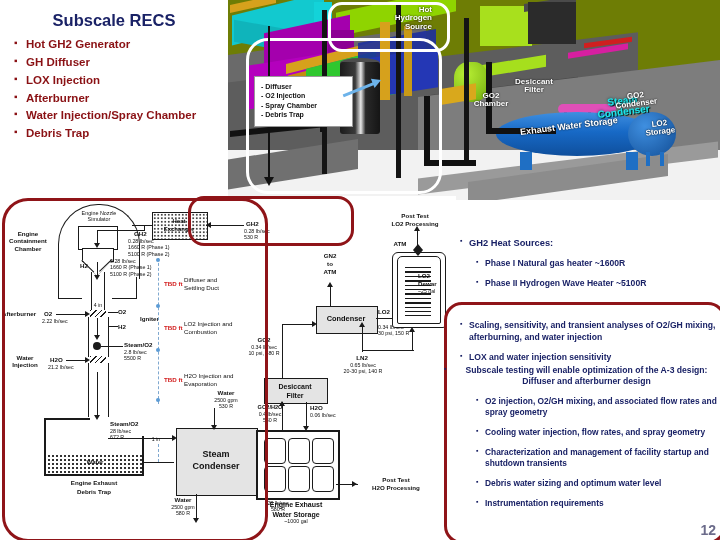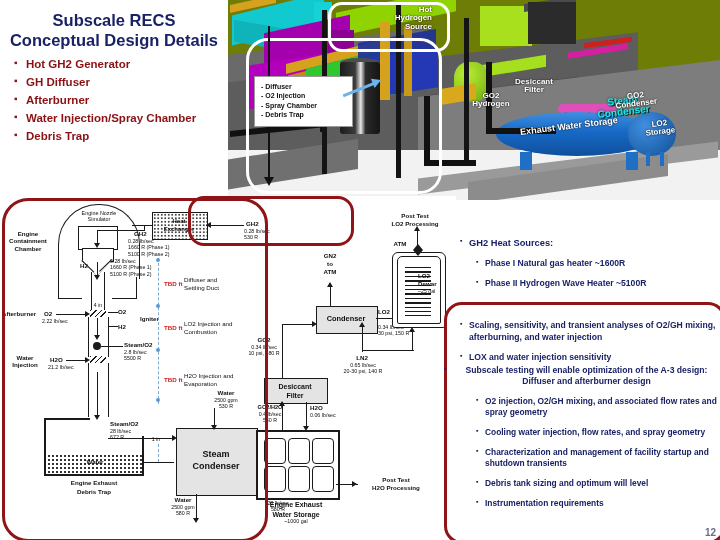--- a/index.html
+++ b/index.html
@@ -184,21 +184,21 @@
   .b1,.b2,.b3{color:#1a2266;font-weight:bold;margin-top:9px;}
   .b1{font-size:9.3px;line-height:1.3;}
   .b2{font-size:8.6px;line-height:1.3;}
   .b3{font-size:8.4px;line-height:1.3;}
   ul.pl{list-style:none;margin:0;padding:0;}
   ul.pl li{position:relative;padding-left:9px;}
   ul.pl li::before{content:"▪";position:absolute;left:0;top:-1px;font-size:7px;}
   .ctr{text-align:center;}
   .lv1{margin-left:20px;}
   .lv2{margin-left:36px;}
-  .pagenum{position:absolute;right:4px;bottom:2px;font-size:10px;color:#6b6b8a;font-weight:bold;text-align:right;}
+  .pagenum{position:absolute;right:4px;bottom:2px;font-size:14px;color:#6b6b8a;font-weight:bold;text-align:right;}
 </style>
 </head>
 <body>
 
 <div class="slide">
 
   <div class="render">
     <div class="r ground-far"></div>
     <div class="r pad-left"></div>
     <div class="r pad-main"></div>
@@ -266,33 +266,33 @@
       <ul>
         <li>Diffuser</li>
         <li>O2 Injection</li>
         <li>Spray Chamber</li>
         <li>Debris Trap</li>
       </ul>
     </div>
     <div class="arrow-blue"></div>
 
     <div class="c-label lbl-steam">Steam Condenser</div>
-    <div class="c-label lbl-go2chill">GO2 Hydrogen</div>
+    <div class="c-label lbl-go2chill">GO2 Chamber</div>
     <div class="c-label lbl-desic">Desiccant Filter</div>
     <div class="c-label lbl-exh">Exhaust Water Storage</div>
     <div class="c-label lbl-go2cond">GO2 Condenser</div>
     <div class="c-label lbl-lo2st">LO2 Storage</div>
   </div>
 
   <div class="titlewrap">
     <div class="ttl">Subscale RECS</div>
-    <div class="ttl">Conceptual Design Details</div>
     <ul class="tlist">
       <li>Hot GH2 Generator</li>
       <li>GH Diffuser</li>
+      <li>LOX Injection</li>
       <li>Afterburner</li>
       <li>Water Injection/Spray Chamber</li>
       <li>Debris Trap</li>
     </ul>
   </div>
 
   <div class="pfd">
 
     <div class="d dome" style="left:58px;top:8px;"></div>
     <div class="d ln lnv" style="left:58px;top:81px;height:22px;"></div>
@@ -527,19 +527,19 @@
       <li class="b2 lv1">LOX and water injection sensitivity</li>
     </ul>
 
     <ul class="pl">
       <li class="b2 ctr" style="margin-left:4px;padding-left:9px;margin-top:2px">Subscale testing will enable optimization of the A-3 design: Diffuser and afterburner design</li>
     </ul>
     <ul class="pl">
       <li class="b3 lv2">O2 injection, O2/GH mixing, and associated flow rates and spray geometry</li>
       <li class="b3 lv2">Cooling water injection, flow rates, and spray geometry</li>
       <li class="b3 lv2">Characterization and management of facility startup and shutdown transients</li>
-      <li class="b3 lv2">Debris tank sizing and optimum will level</li>
+      <li class="b3 lv2">Debris water sizing and optimum water level</li>
       <li class="b3 lv2">Instrumentation requirements</li>
     </ul>
   </div>
 
   <div class="pagenum">12</div>
 </div>
 
 </body></html>

